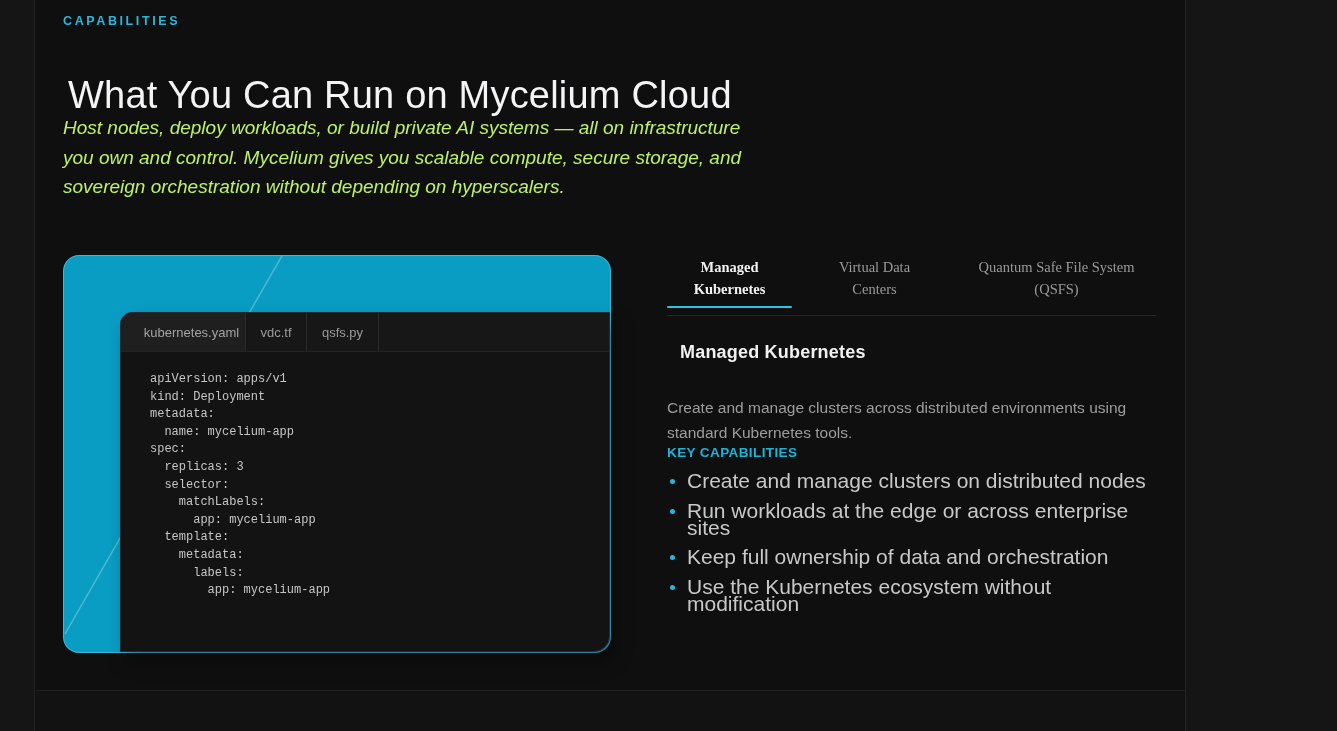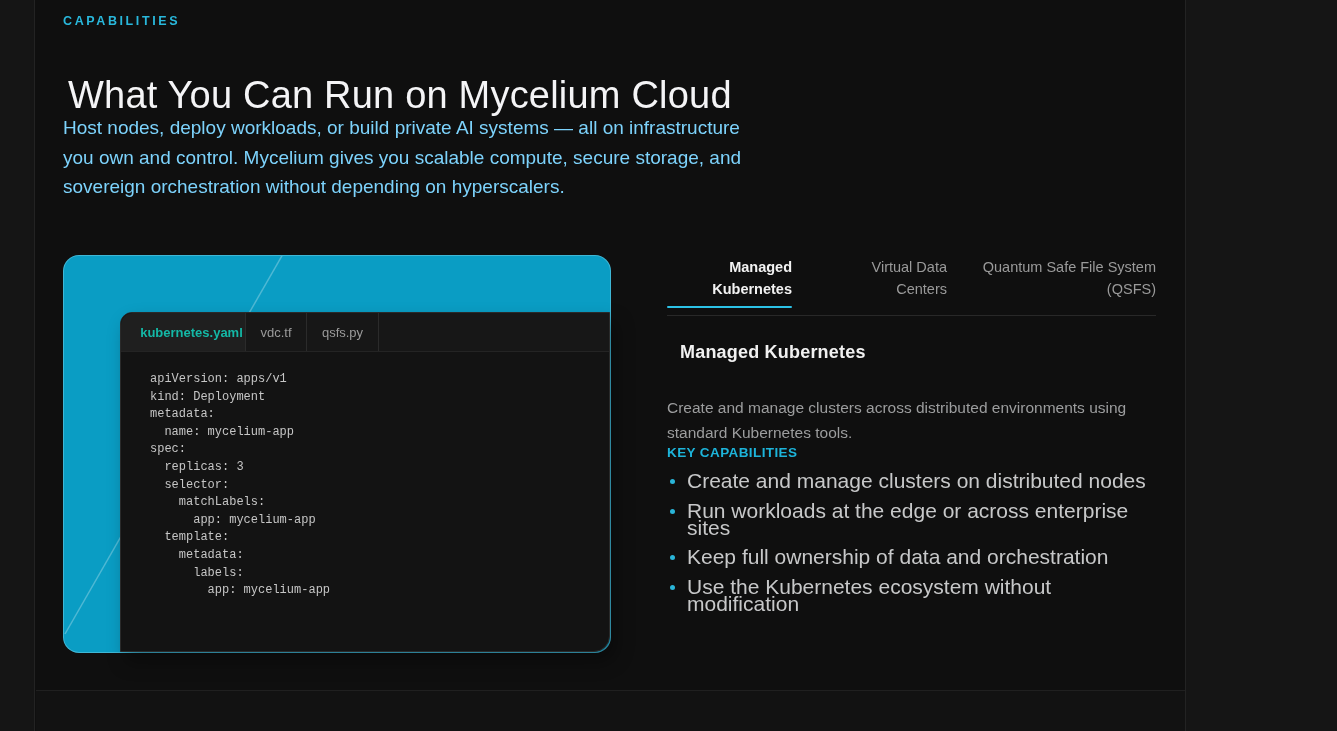--- a/index.html
+++ b/index.html
@@ -25,21 +25,22 @@
   }
   .page-title {
     left: 68px; top: 40px;
     font-size: 38px; font-weight: 500; letter-spacing: 0.2px;
     color: #f4f4f6;
     margin-top: 34px;
   }
   .intro {
     left: 63px; top: 113px; width: 730px;
     font-size: 19px; line-height: 29.5px; font-weight: 400;
-    color: #7dd3fc;
+    color: #bef264;
+    font-style: italic;
   }
 
   
   .code-card {
     left: 63px; top: 255px; width: 548px; height: 398px;
     background: #0a9dc4;
     border: 1px solid rgba(150, 225, 245, 0.38);
     border-radius: 16px;
   }
   .code-card svg.diag-svg { position: absolute; left: 0; top: 0; }
@@ -56,41 +57,41 @@
     border-bottom: 1px solid #242424;
   }
   .editor-tab {
     display: flex; align-items: center; justify-content: center;
     height: 100%;
     font-size: 13px; color: #9b9b9b;
     border-right: 1px solid #2b2b2b;
     cursor: pointer;
   }
   .editor-tab.active {
-    background: #1f1f1f; color: #14b8a6; font-weight: 700;
+    background: #1f1f1f; color: #a3a3a3; font-weight: 400;
     border-top-left-radius: 12px;
     padding-left: 17px;
   }
   .editor-tab.t1 { width: 125px; }
   .editor-tab.t2 { width: 61px; }
   .editor-tab.t3 { width: 72px; }
   .code-block {
     padding: 19px 0 0 29px;
     font-family: Liberation Mono, monospace;
     font-size: 12px; line-height: 17.6px;
     color: #c6c6c6;
   }
   .code-line { white-space: pre; }
 
   
   .feature-col { left: 667px; top: 253px; width: 489px; height: 360px; }
   .feature-tab {
-    position: absolute; top: 0; text-align: right;
+    position: absolute; top: 0; text-align: center;
     font-size: 14.5px; line-height: 21.5px; color: #9a9a9a;
-    padding-top: 4px; cursor: pointer;
+    padding-top: 4px; cursor: pointer; font-family: Liberation Serif, serif;
   }
   .feature-tab.active { color: #f2f2f2; font-weight: 600; }
   .feature-tab.f1 { left: 0;     width: 125px; }
   .feature-tab.f2 { left: 135px; width: 145px; }
   .feature-tab.f3 { left: 290px; width: 199px; }
   .feature-underline { position: absolute; left: 0; top: 53px; width: 125px; height: 2px; background: #2cc2e6; border-radius: 1px; }
   .feature-divider { position: absolute; left: 0; top: 62px; width: 489px; height: 1px; background: #282828; }
 
   .feature-heading {
     position: absolute; left: 0; top: 89px;

